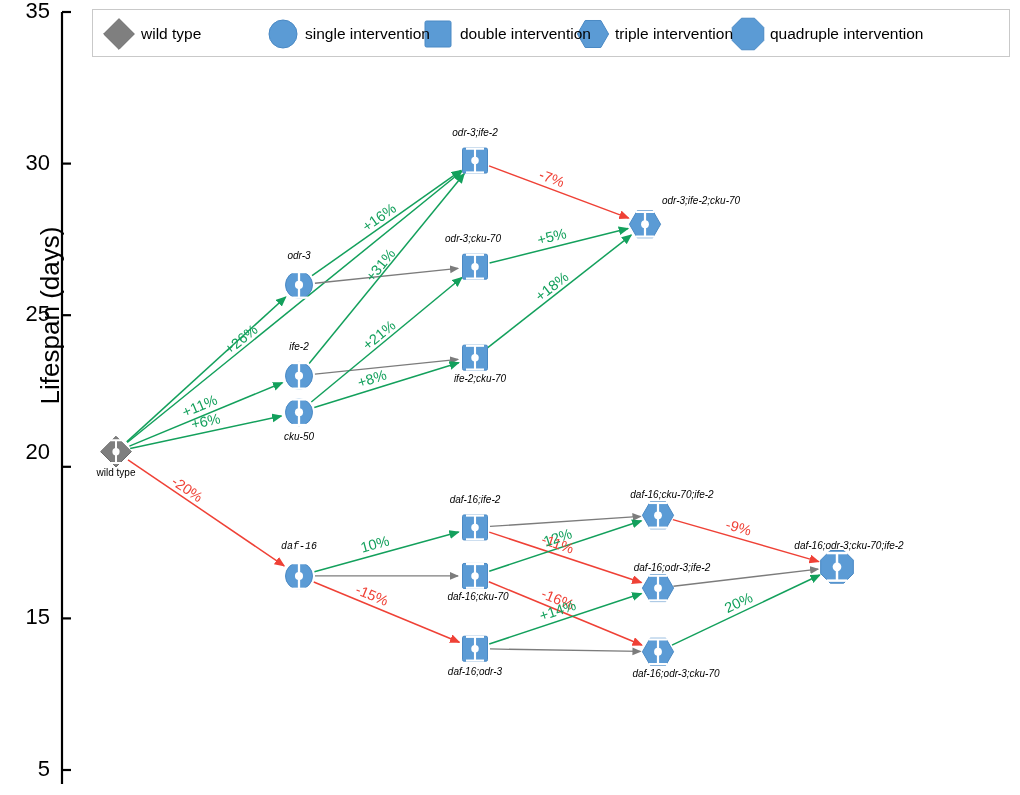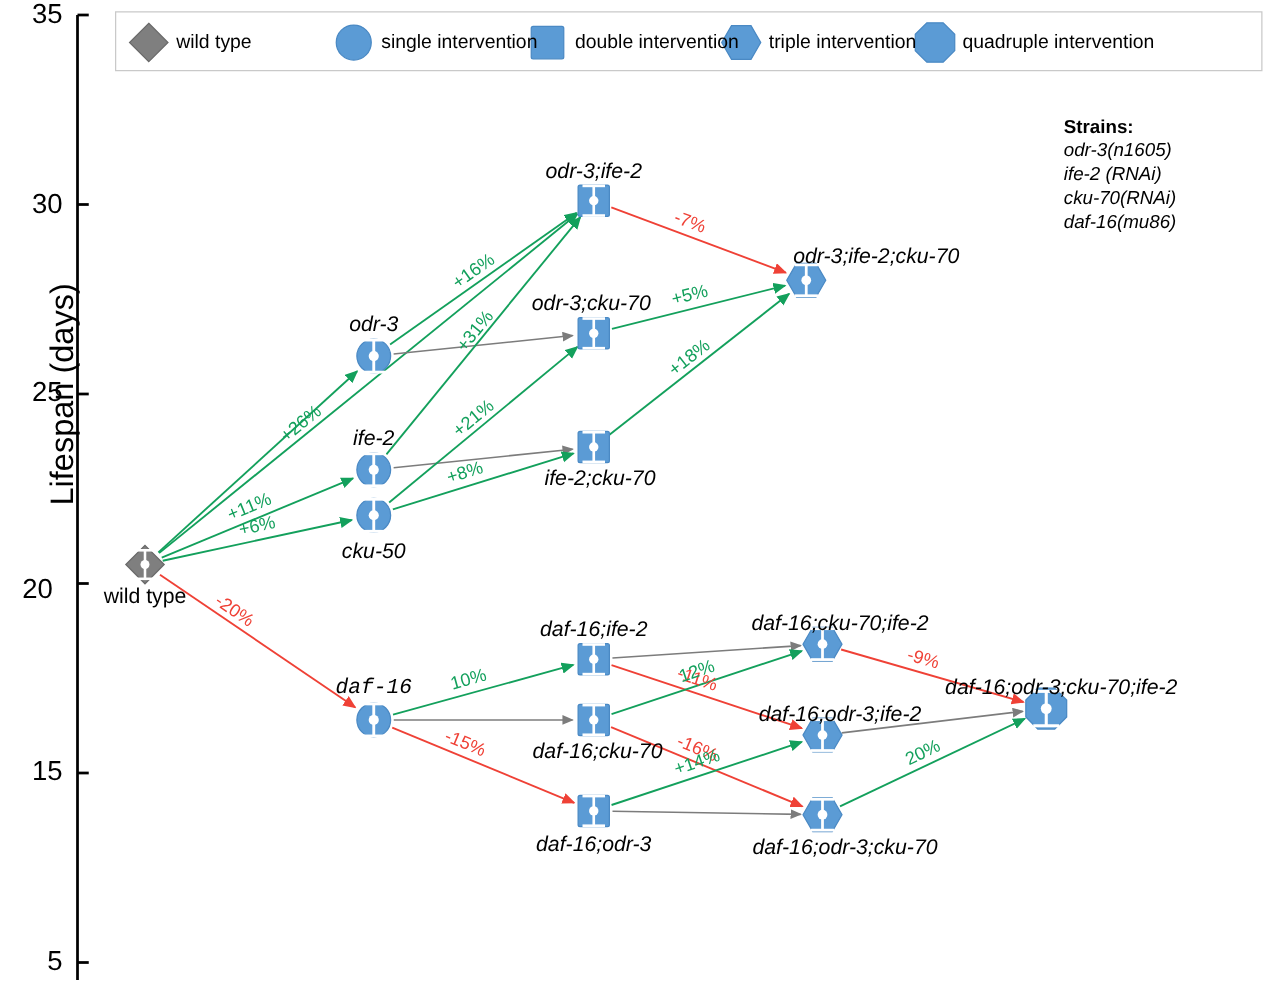--- a/index.html
+++ b/index.html
@@ -16,21 +16,21 @@
   .xtitle{position:absolute;width:1020px;text-align:center;top:755px;font-size:23px;}
   .xtitle i{font-style:italic;}
   .legendbox{position:absolute;left:92px;top:9px;width:918px;height:48px;
              border:1px solid #c9c9c9;background:#fff;box-sizing:border-box;}
   .legitem{position:absolute;top:0;height:48px;display:flex;align-items:center;gap:9px;}
   .leglabel{font-size:15.5px;white-space:nowrap;}
   .note{position:absolute;font-size:15px;line-height:19px;white-space:nowrap;}
   .note.left{left:92px;top:90px;}
   .note.right{left:851px;top:92px;font-style:italic;}
   .note.right b{font-style:normal;font-weight:bold;}
-  .nodelabel{position:absolute;font-size:17px;font-style:italic;white-space:nowrap;
+  .nodelabel{position:absolute;font-size:10px;font-style:italic;white-space:nowrap;
              transform:translateX(-50%);}
   .nodelabel.plain{font-style:normal;}
   .pct{position:absolute;font-size:14.5px;white-space:nowrap;
        transform-origin:50% 50%;}
   .pct.up{color:#13a05c;}
   .pct.down{color:#ef4136;}
 </style>
 </head>
 <body>
 
@@ -232,21 +232,21 @@
         <line x1="826.56" y1="553.081" x2="847.44" y2="553.081" stroke="#fff" stroke-width="2.4650000000000003"></line>
         <line x1="826.56" y1="580.631" x2="847.44" y2="580.631" stroke="#fff" stroke-width="2.4650000000000003"></line>
         <circle cx="837" cy="566.856" r="4.35" fill="#fff"></circle>
       </g>
     </svg>
 
   <div id="text-layer">
       <div class="ytick" style="left: 10px; top: -2px;">35</div>
       <div class="ytick" style="left: 10px; top: 149.6px;">30</div>
       <div class="ytick" style="left: 10px; top: 301.2px;">25</div>
-      <div class="ytick" style="left: 10px; top: 458px; text-align: center;">20</div>
+      <div class="ytick" style="left: 10px; top: 439px;">20</div>
       <div class="ytick" style="left: 10px; top: 604.4px;">15</div>
       <div class="ytick" style="left: 10px; top: 756px;">5</div>
       <div class="pct up" style="left: 0px; top: 0px; transform: translate(-50%, -50%) translate(241.004px, 339.289px) rotate(-39.03deg);">+26%</div>
       <div class="pct up" style="left: 0px; top: 0px; transform: translate(-50%, -50%) translate(199.764px, 405.944px) rotate(-22.5deg);">+11%</div>
       <div class="pct up" style="left: 0px; top: 0px; transform: translate(-50%, -50%) translate(205.789px, 421.3px) rotate(-12.16deg);">+6%</div>
       <div class="pct down" style="left: 0px; top: 0px; transform: translate(-50%, -50%) translate(187.318px, 489.087px) rotate(34.19deg);">-20%</div>
       <div class="pct up" style="left: 0px; top: 0px; transform: translate(-50%, -50%) translate(379.139px, 217.276px) rotate(-35.23deg);">+16%</div>
       <div class="pct up" style="left: 0px; top: 0px; transform: translate(-50%, -50%) translate(380.479px, 265.18px) rotate(-50.73deg);">+31%</div>
       <div class="pct up" style="left: 0px; top: 0px; transform: translate(-50%, -50%) translate(379.086px, 335px) rotate(-39.59deg);">+21%</div>
       <div class="pct up" style="left: 0px; top: 0px; transform: translate(-50%, -50%) translate(372.074px, 378.564px) rotate(-17.23deg);">+8%</div>
@@ -310,22 +310,15 @@
         <div class="legitem" style="left: 522px;">
           <span class="leglabel">triple intervention</span>
         </div>
         <div class="legitem" style="left: 677px;">
           <span class="leglabel">quadruple intervention</span>
         </div>
       </div>
   </div>
 
 
-  <div class="note right">
-    <div><b>Strains:</b></div>
-    <div>odr-3(n1605)</div>
-    <div>ife-2 (RNAi)</div>
-    <div>cku-70(RNAi)</div>
-    <div>daf-16(mu86)</div>
-  </div>
 
 
 </div>
 
 </body></html>

